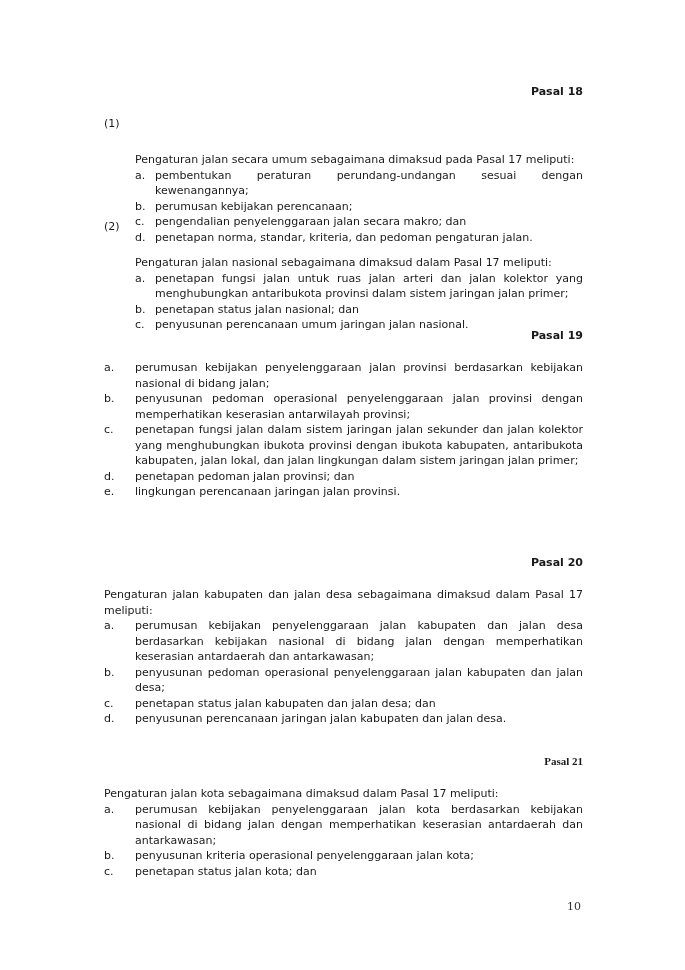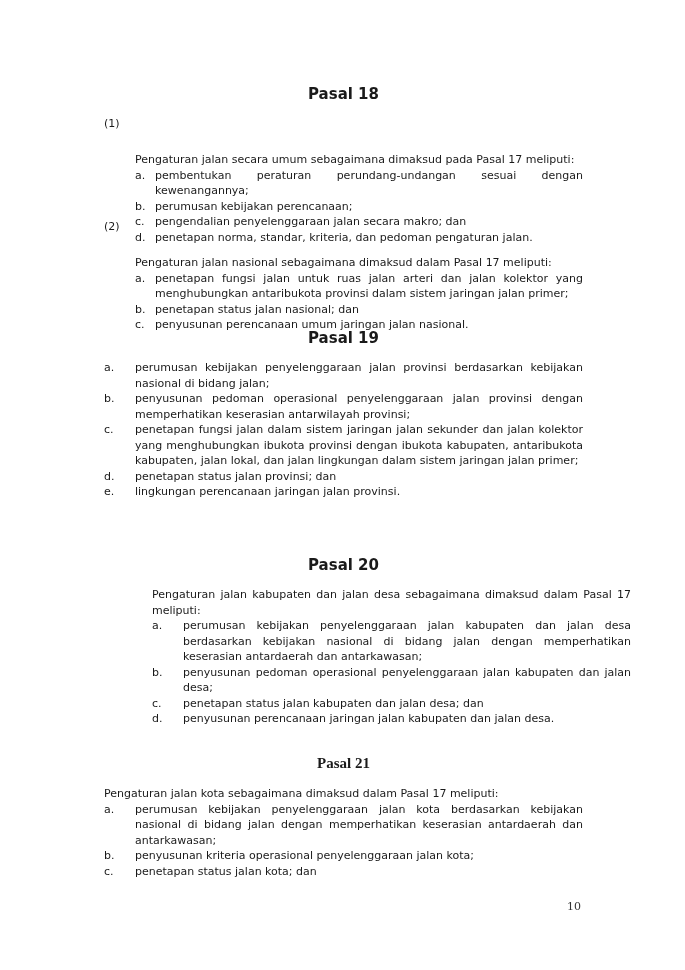--- a/index.html
+++ b/index.html
@@ -1,19 +1,19 @@
 <!DOCTYPE html>
 <html><head>
 <meta charset="utf-8">
 <style>
   html, body { margin:0; padding:0; background:#ffffff; }
   body { width:685px; height:970px; position:relative; overflow:hidden;
          font-family:"DejaVu Sans", sans-serif; font-size:11px; color:#1a1a1a; }
   .page { position:absolute; left:104px; top:0; width:479px; }
-  .heading { position:absolute; left:0; width:479px; text-align:center; font-weight:bold; font-size:15px; }
+  .heading { position:absolute; left:0; width:479px; text-align:right; font-weight:bold; font-size:11px; }
   .para { position:absolute; left:0; width:479px; line-height:15.5px; }
   .row { display:flex; }
   .num { width:31px; flex:none; }
   .body { flex:1; text-align:justify; text-align-last:left;margin-top:36px; }
   .sub { display:flex; }
   .sub .lt { width:20px; flex:none; }
   .sub .tx { flex:1; text-align:justify; }
   .lst { display:flex; }
   .lst .lt { width:31px; flex:none; }
   .lst .tx { flex:1; text-align:justify; }
@@ -82,30 +82,30 @@
     <div class="lst">
         <span class="lt">b.</span>
         <span class="tx">penyusunan pedoman operasional penyelenggaraan jalan provinsi dengan memperhatikan keserasian antarwilayah provinsi;</span>
       </div>
     <div class="lst">
         <span class="lt">c.</span>
         <span class="tx">penetapan fungsi jalan dalam sistem jaringan jalan sekunder dan jalan kolektor yang menghubungkan ibukota provinsi dengan ibukota kabupaten, antaribukota kabupaten, jalan lokal, dan jalan lingkungan dalam sistem jaringan jalan primer;</span>
       </div>
     <div class="lst">
         <span class="lt">d.</span>
-        <span class="tx">penetapan status jalan provinsi; dan</span>
+        <span class="tx">penetapan pedoman jalan provinsi; dan</span>
       </div>
     <div class="lst">
         <span class="lt">e.</span>
         <span class="tx">lingkungan perencanaan jaringan jalan provinsi.</span>
       </div>
   </div>
 
   <div class="heading" style="top:556px;">Pasal 20</div>
-  <div class="para" style="top:587px;margin-left:48px;">
+  <div class="para" style="top:587px;">
     <div class="just">Pengaturan jalan kabupaten dan jalan desa sebagaimana dimaksud dalam Pasal 17 meliputi:</div>
     <div class="lst">
         <span class="lt">a.</span>
         <span class="tx">perumusan kebijakan penyelenggaraan jalan kabupaten dan jalan desa berdasarkan kebijakan nasional di bidang jalan dengan memperhatikan keserasian antardaerah dan antarkawasan;</span>
       </div>
     <div class="lst">
         <span class="lt">b.</span>
         <span class="tx">penyusunan pedoman operasional penyelenggaraan jalan kabupaten dan jalan desa;</span>
       </div>
     <div class="lst">

